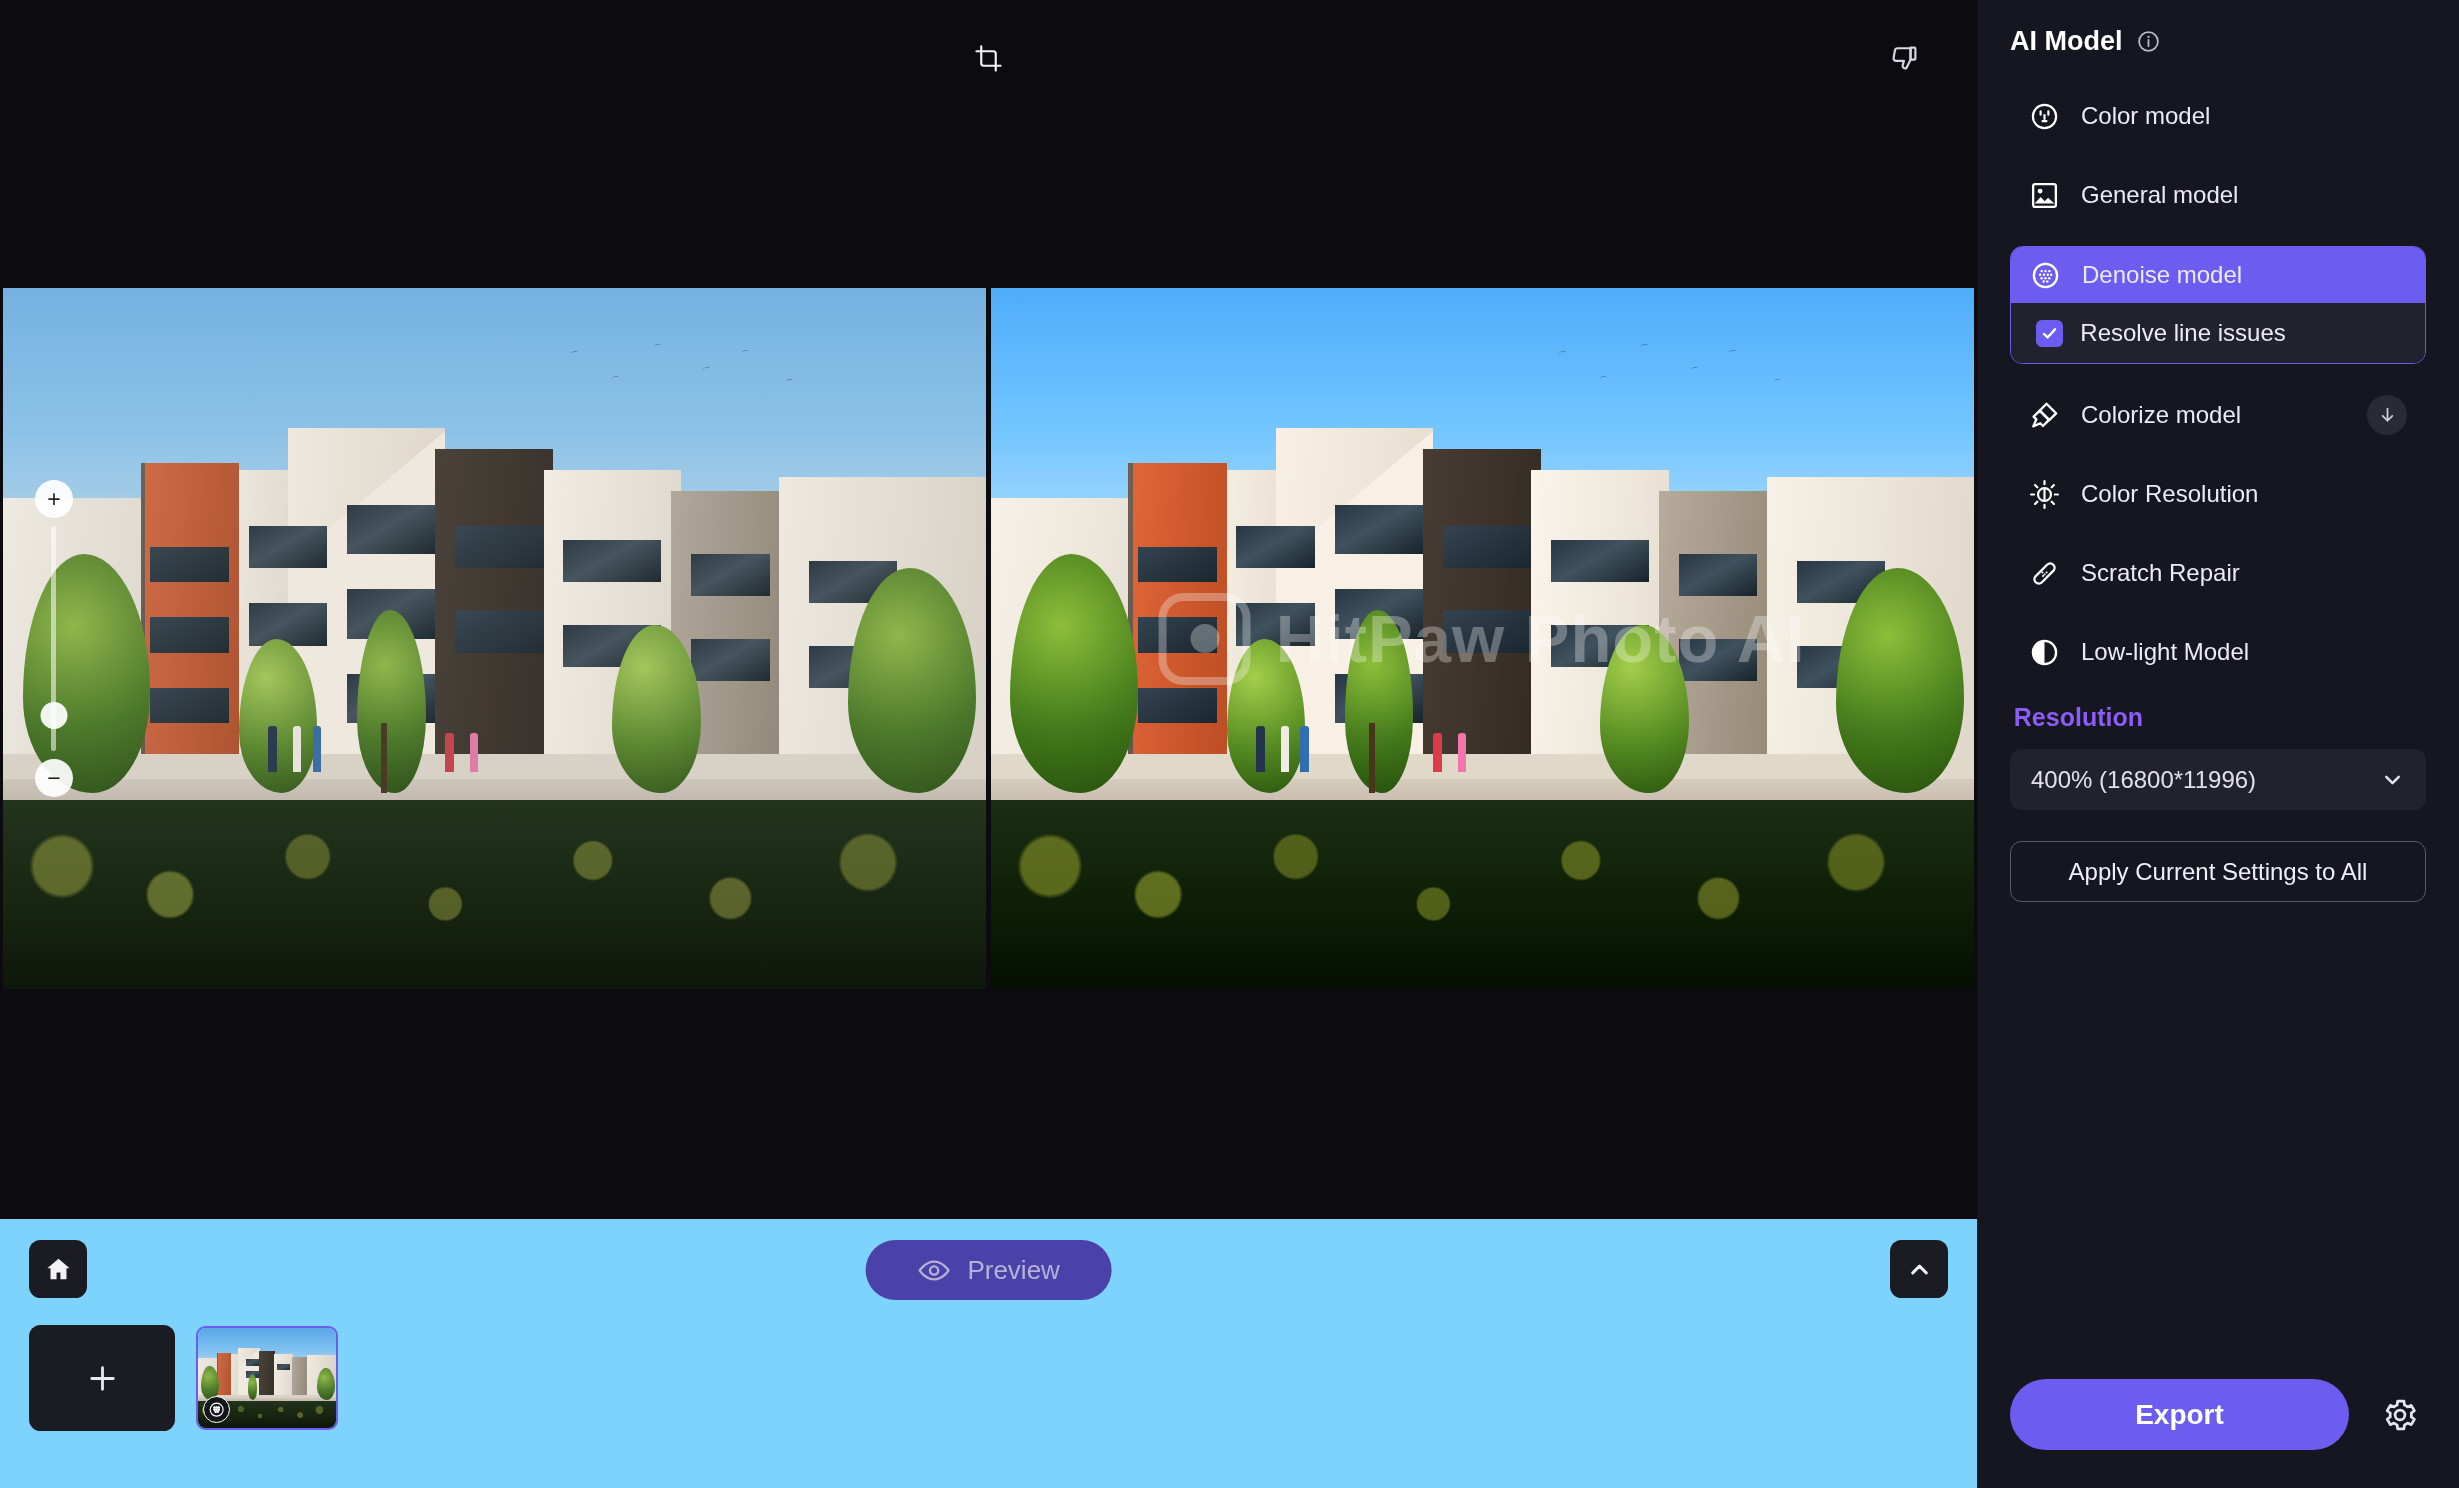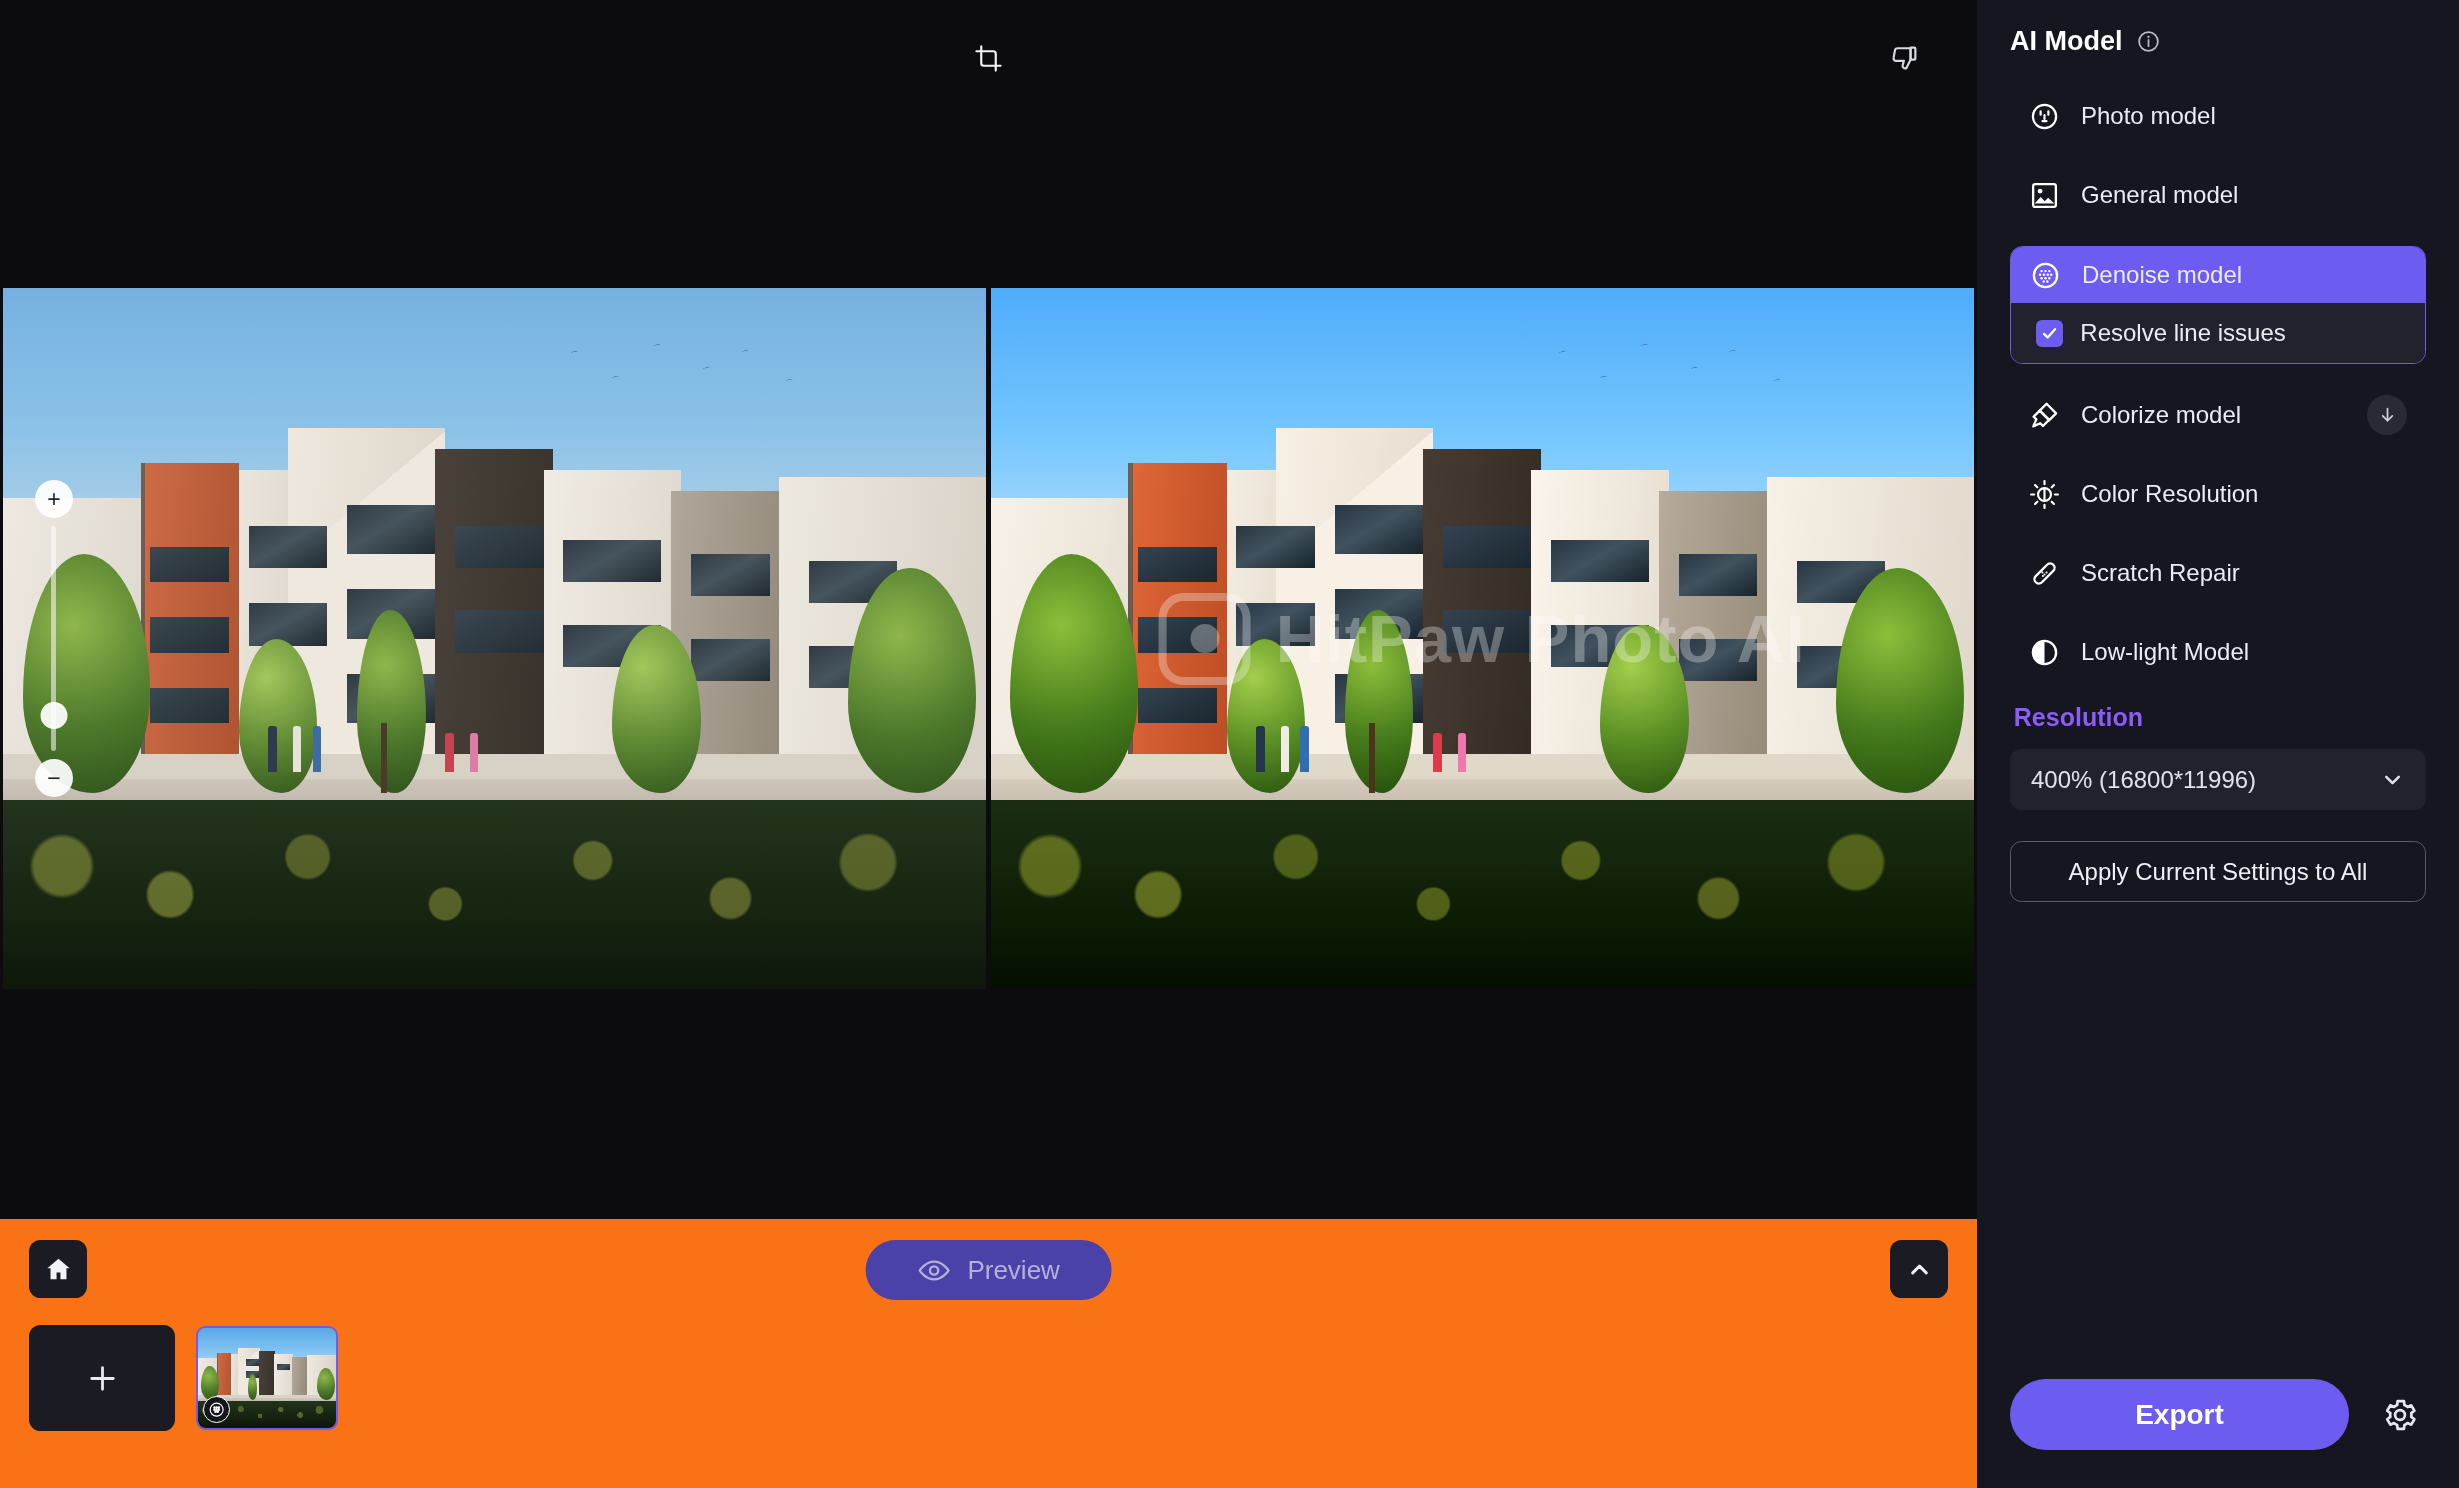--- a/index.html
+++ b/index.html
@@ -92,21 +92,21 @@
   .zoomctl { position:absolute; left:29px; top:192px; width:44px; height:317px;
     display:flex; flex-direction:column; align-items:center; }
   .zbtn { width:38px; height:38px; border-radius:50%; background:rgba(255,255,255,.92);
     display:flex; align-items:center; justify-content:center; color:#222; font-size:23px;
     line-height:1; cursor:pointer; }
   .ztrack { flex:1; width:4.8px; background:rgba(255,255,255,.55); margin:7.7px 0; position:relative; border-radius:2.9px; }
   .zthumb { position:absolute; left:50%; transform:translateX(-50%); bottom:10%;
     width:27px; height:27px; border-radius:50%; background:rgba(255,255,255,.92); cursor:grab; }
 
   
-  .bottombar { position:absolute; left:0; bottom:0; width:1977px; height:269px; background:#f97316; }
+  .bottombar { position:absolute; left:0; bottom:0; width:1977px; height:269px; background:#7dd3fc; }
   .home-btn { position:absolute; left:29px; top:21px; width:58px; height:58px; border-radius:11.5px;
     background:#1b1b24; display:flex; align-items:center; justify-content:center; cursor:pointer; }
   .preview-btn { position:absolute; left:50%; top:21px; transform:translateX(-50%);
     height:60px; padding:0 52px; border-radius:30px; background:#4a42a8;
     display:flex; align-items:center; justify-content:center; gap:17.3px; cursor:pointer; }
   .preview-label { color:#b5b1d8; font-size:26px; }
   .collapse-btn { position:absolute; right:29px; top:21px; width:58px; height:58px; border-radius:11.5px;
     background:#1b1b24; display:flex; align-items:center; justify-content:center; cursor:pointer; }
 
   .filmstrip { position:absolute; left:29px; top:106px; display:flex; gap:21px; align-items:center; }
@@ -389,21 +389,21 @@
     <div class="model-list">
 
       <div class="model-item">
         <span>
           <svg width="31" height="31" viewBox="0 0 24 24" fill="none" stroke="#fff" stroke-width="1.7">
             <circle cx="12" cy="12" r="9"></circle>
             <path d="M9 8v2.6M15 8v2.6M10.5 15.6h3" stroke-linecap="round"></path>
             <path d="M12 11v3" stroke-linecap="round"></path>
           </svg>
         </span>
-        <span class="mlabel">Photo model</span>
+        <span class="mlabel">Color model</span>
       </div>
 
       <div class="model-item">
         <span>
           <svg width="31" height="31" viewBox="0 0 24 24" fill="none" stroke="#fff" stroke-width="1.8">
             <rect x="3.2" y="3.2" width="17.6" height="17.6" rx="1.6"></rect>
             <circle cx="8.6" cy="8.6" r="1.9" fill="#fff" stroke="none"></circle>
             <path d="M4.4 18.2l4.6-5 3.2 3.2 2.6-2.6 4.8 4.4z" fill="#fff" stroke="none"></path>
           </svg>
         </span>

